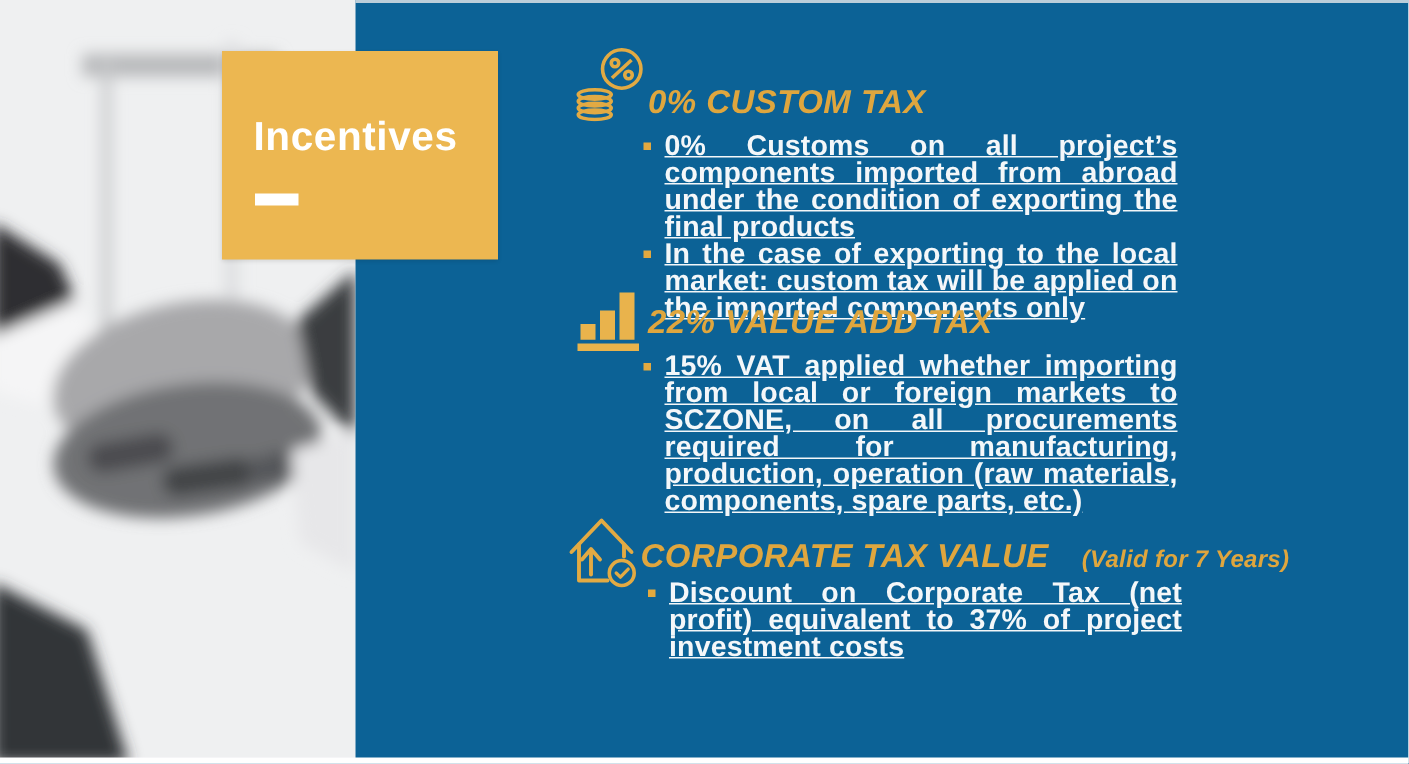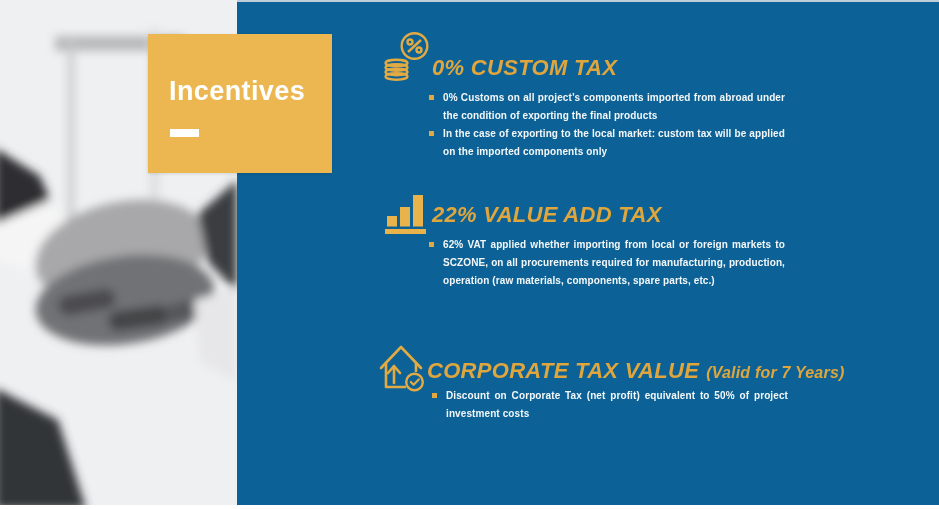--- a/index.html
+++ b/index.html
@@ -32,24 +32,24 @@
   .title-box .title{
     position:absolute;left:21px;top:42px;font-size:27px;font-weight:bold;letter-spacing:.4px;color:#ffffff;
   }
   .title-box .dash{
     position:absolute;left:22px;top:95px;width:29px;height:8px;background:#ffffff;
   }
   .sec-icon{position:absolute;}
   .sec-head{
     position:absolute;color:var(--heading-gold);font-weight:bold;font-size:22px;letter-spacing:.3px;white-space:nowrap;font-style:italic;
   }
-  .sec-head .suffix{font-size:16px;font-weight:bold;letter-spacing:.2px;margin-left:7px;}
+  .sec-head .suffix{font-size:16px;font-weight:bold;letter-spacing:.2px;margin-left:22px;}
   .bullets{
     position:absolute;width:356px;list-style:none;color:var(--text-white);
-    font-size:10px;font-weight:bold;line-height:18px;letter-spacing:.1px;
+    font-size:19px;font-weight:bold;line-height:18px;letter-spacing:.1px;text-decoration:underline;
   }
   .bullets li{display:flex;}
   .bullets .marker{flex:0 0 5px;width:5px;height:5px;background:var(--marker-gold);margin-top:6px;margin-right:9px;}
   .bullets .btext{flex:1;text-align:justify;}
   
   #icon-1{left:384px;top:31px;}
   #head-1{left:432px;top:55px;}
   #list-1{left:429px;top:89px;}
   #icon-2{left:384px;top:193px;}
   #head-2{left:432px;top:202px;}
@@ -125,36 +125,36 @@
       <rect x="3" y="23" width="10" height="10.5"></rect>
       <rect x="16" y="14" width="10" height="19.5"></rect>
       <rect x="29" y="2" width="10" height="31.5"></rect>
       <rect x="1" y="36" width="41" height="5"></rect>
     </svg>
   </span>
   <h2 class="sec-head" id="head-2"><span>22% VALUE ADD TAX</span></h2>
   <ul class="bullets" id="list-2">
     <li>
         <span class="marker"></span>
-        <span class="btext">62% VAT applied whether importing from local or foreign markets to SCZONE, on all procurements required for manufacturing, production, operation (raw materials, components, spare parts, etc.)</span>
+        <span class="btext">15% VAT applied whether importing from local or foreign markets to SCZONE, on all procurements required for manufacturing, production, operation (raw materials, components, spare parts, etc.)</span>
       </li>
   </ul>
 
   <span class="sec-icon" id="icon-3">
     <svg width="50" height="50" viewBox="0 0 50 50" fill="none" stroke="#e2aa43" stroke-width="2.6" stroke-linejoin="round" stroke-linecap="round">
       <path d="M3,26 L23,5 L43,26"></path>
       <path d="M8,21 L8,45 L27,45"></path>
       <path d="M38,21 L38,29"></path>
       <path d="M16,41 L16,25"></path>
       <path d="M10,31 L16,24 L22,31"></path>
       <circle cx="36.5" cy="40" r="8.3" fill="#0c6296" stroke-width="2.4"></circle>
       <path d="M32.8,40 L35.6,42.8 L40.8,37.4" stroke-width="2.2"></path>
     </svg>
   </span>
   <h2 class="sec-head" id="head-3"><span>CORPORATE TAX VALUE</span><span class="suffix">(Valid for 7 Years)</span></h2>
   <ul class="bullets" id="list-3">
     <li>
         <span class="marker"></span>
-        <span class="btext">Discount on Corporate Tax (net profit) equivalent to 50% of project investment costs</span>
+        <span class="btext">Discount on Corporate Tax (net profit) equivalent to 37% of project investment costs</span>
       </li>
   </ul>
 
 </div>
 
 </body></html>

